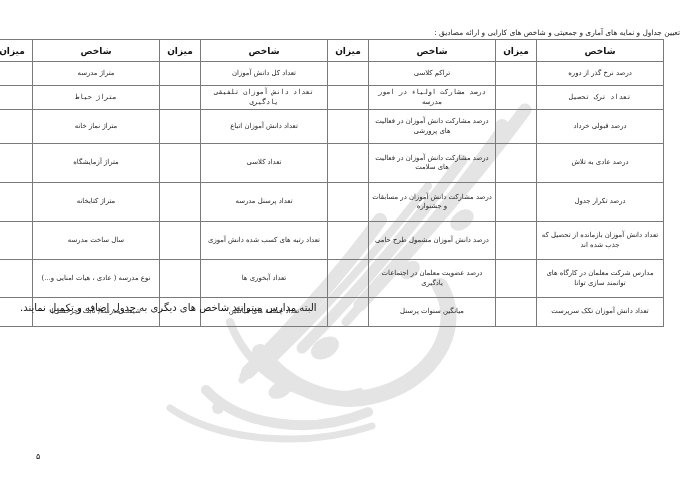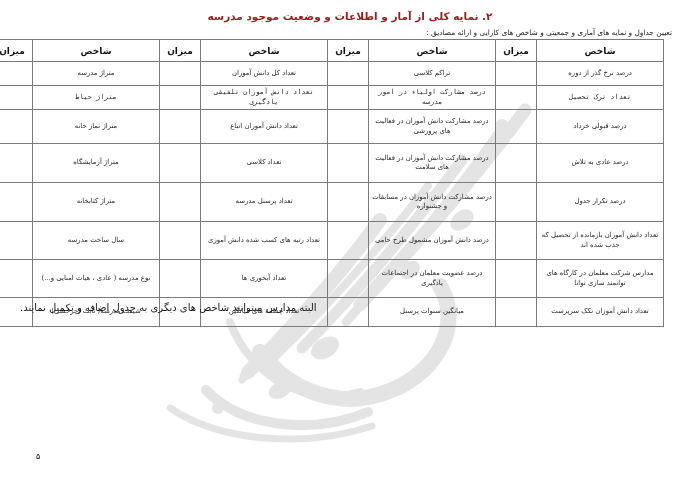--- a/index.html
+++ b/index.html
@@ -48,21 +48,21 @@
     font-size: 10.5px;
     font-weight: bold;
     color: #9b1b1b;
     letter-spacing: 0;
     line-height: 14px;
   }
 
   #doc-subtitle {
     position: absolute;
     top: 27px;
-    right: 28px;
+    right: 20px;
     width: 632px;
     text-align: right;
     font-size: 7.4px;
     color: #1a1a1a;
     line-height: 12px;
   }
 
   
   #matrix-table {
     position: absolute;
@@ -149,21 +149,20 @@
       <ellipse cx="215" cy="258" rx="15" ry="10" transform="rotate(-30 215 258)"></ellipse>
       <ellipse cx="170" cy="300" rx="12" ry="8" transform="rotate(-25 170 300)"></ellipse>
       <circle cx="392" cy="36" r="7"></circle>
       <circle cx="108" cy="318" r="6"></circle>
     </g>
   </svg>
 </div>
 
 <div id="page">
 
-  <div id="doc-title">۲. نمایه کلی از آمار و اطلاعات و وضعیت موجود مدرسه</div>
 
   <div id="doc-subtitle">تعیین جداول و نمایه های آماری و جمعیتی و شاخص های کارایی و ارائه مصادیق :</div>
 
   <table id="matrix-table">
     <thead>
       <tr>
         <th class="col-idx">شاخص</th>
         <th class="col-val">میزان</th>
         <th class="col-idx">شاخص</th>
         <th class="col-val">میزان</th>

